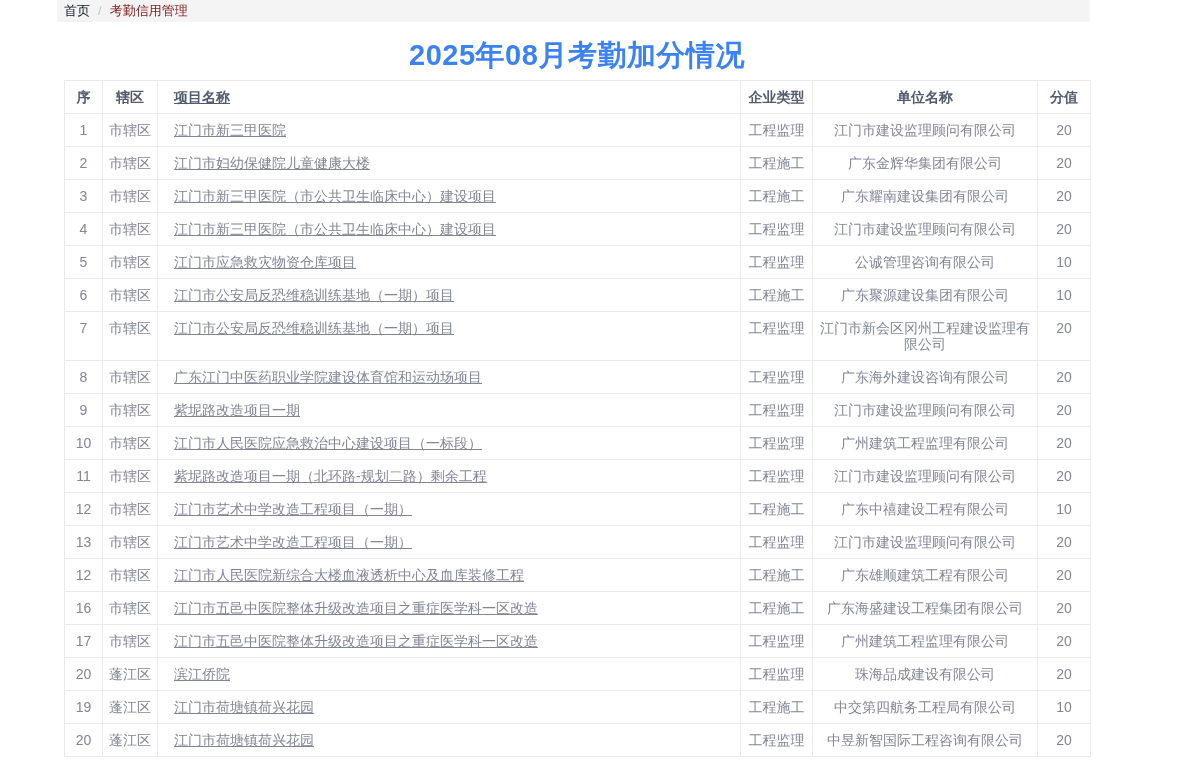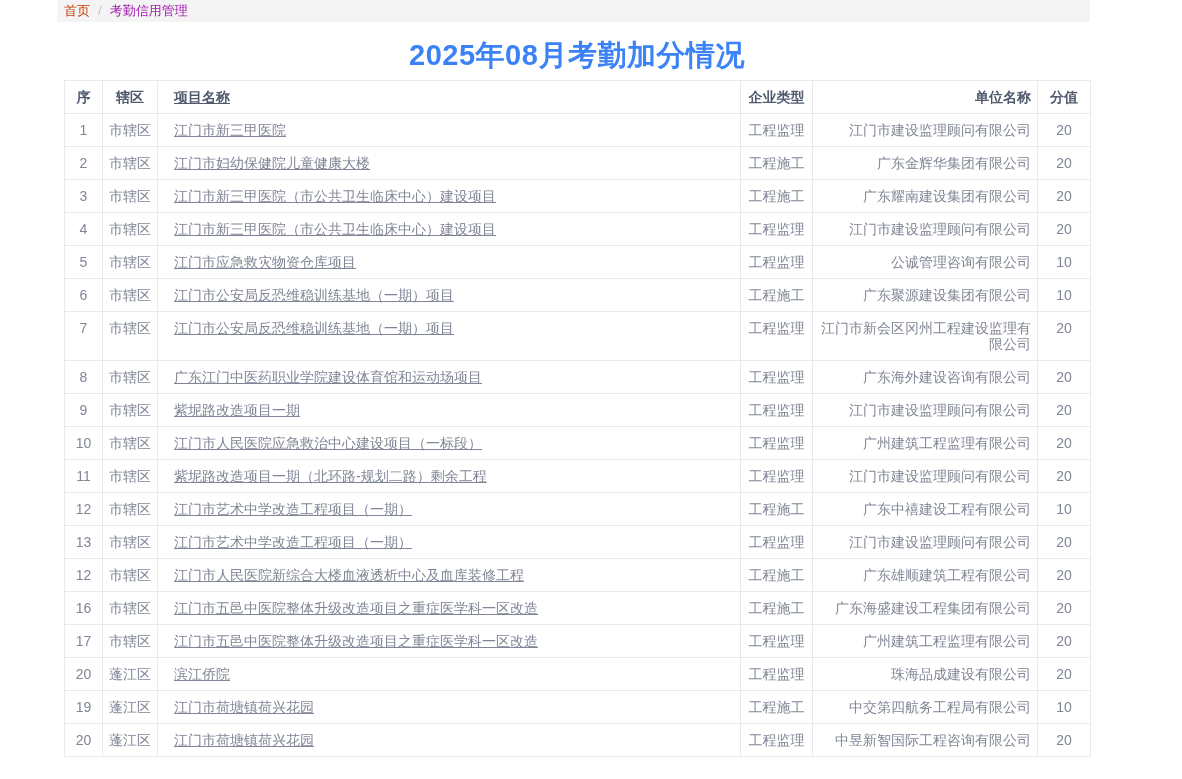--- a/index.html
+++ b/index.html
@@ -14,23 +14,23 @@
     position: absolute;
     left: 57px; top: 0;
     width: 1033px; height: 22px;
     background: #f4f4f4;
     display: flex;
     align-items: center;
     padding-left: 7px;
     font-size: 13px;
     line-height: 22px;
   }
-  .bc-home { color: #c2410c; cursor: pointer; text-align: right; }
+  .bc-home { color: #0f172a; cursor: pointer; text-align: right; }
   .bc-sep { color: #c0c4cc; margin: 0 8px; }
-  .bc-current { color: #a21caf; }
+  .bc-current { color: #7f1d1d; }
 
   .content {
     position: absolute;
     left: 64px; top: 0;
     width: 1026px;
   }
   .page-title {
     margin: 38px 0 0 0;
     text-align: center;
     font-size: 29px;
@@ -62,21 +62,21 @@
   .score-table td {
     color: #808695;
     text-align: center;
   }
   .score-table th.col-project, .score-table td.col-project {
     text-align: left;
     padding-left: 16px;
     text-decoration: underline;
   }
   .score-table th.col-company, .score-table td.col-company {
-    text-align: right;
+    text-align: center;
     margin-top: 34px;
   }
 </style>
 </head>
 <body>
 
 <div class="breadcrumb-bar">
   <span class="bc-home">首页</span>
   <span class="bc-sep">/</span>
   <span class="bc-current">考勤信用管理</span>

